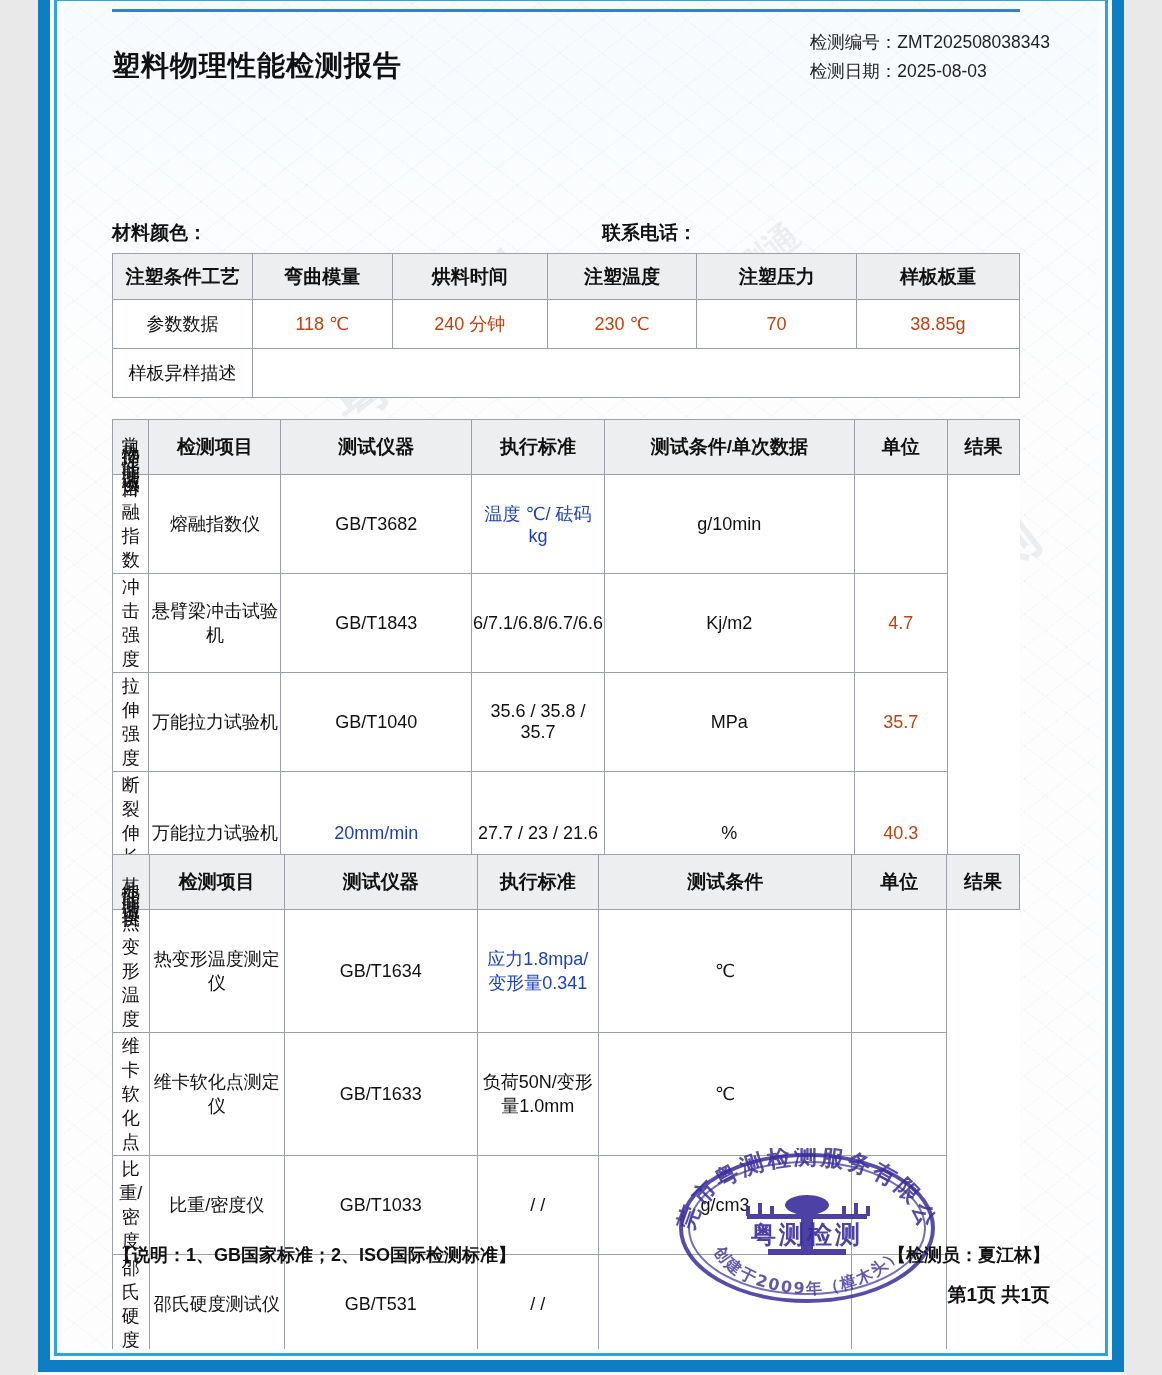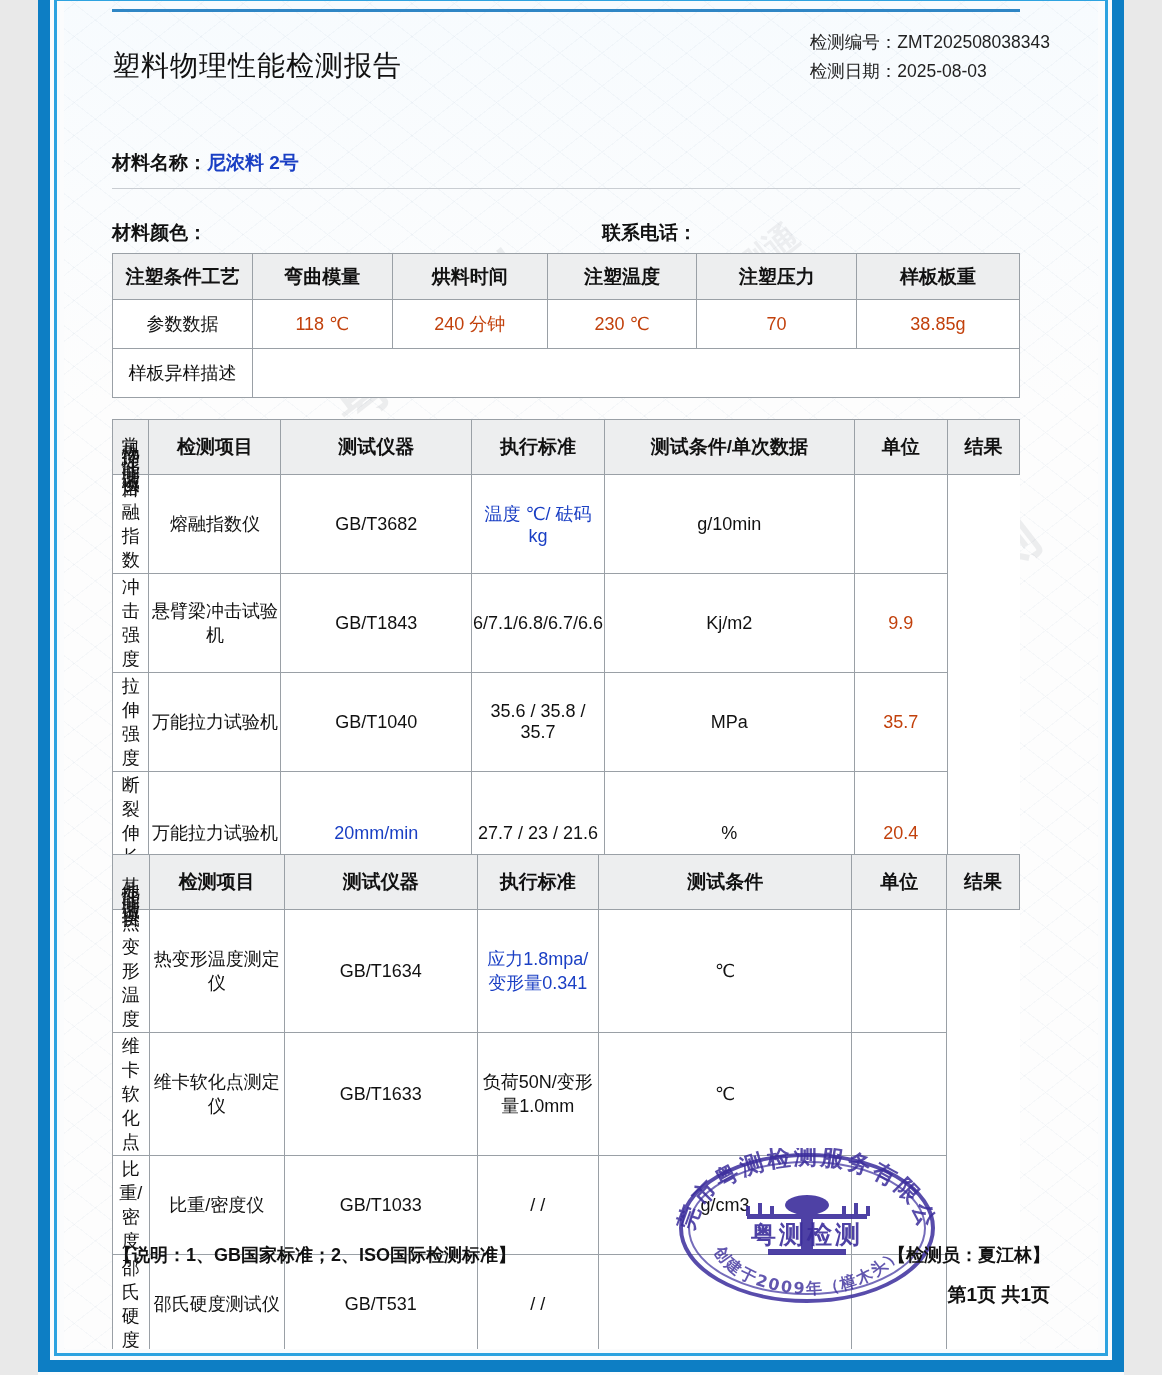--- a/index.html
+++ b/index.html
@@ -49,21 +49,21 @@
     transform:rotate(-38deg);
     white-space:nowrap;pointer-events:none;user-select:none;
     font-family:"DejaVu Sans",sans-serif;
   }
   .wm.s{font-size:34px;color:rgba(90,95,105,.085);}
 
   .topline{position:absolute;left:48px;top:9px;width:908px;height:3px;background:#2f86c5;}
 
   .title{
     position:absolute;left:48px;top:28px;
-    font-size:28px;font-weight:normal;color:#111;letter-spacing:1px;
+    font-size:28px;font-weight:bold;color:#111;letter-spacing:1px;
   }
   .meta{position:absolute;right:48px;top:28px;text-align:left;}
   .meta div{font-size:17.5px;color:#222;line-height:29px;white-space:nowrap;}
 
   .fieldrow{position:absolute;left:48px;width:908px;}
   .fieldrow .lbl{font-size:19px;font-weight:bold;color:#111;}
   .fieldrow .val{font-size:19px;font-weight:bold;color:#1a3fc4;}
   .fieldrow .hr{position:absolute;left:0;top:38px;width:908px;height:1px;background:#c9cdd2;}
   .fieldrow .r{position:absolute;left:490px;top:0;}
 
@@ -124,24 +124,20 @@
       <div class="topline"></div>
 
       <h1 class="title">塑料物理性能检测报告</h1>
 
       <div class="meta">
         <div><span>检测编号：</span><span>ZMT202508038343</span></div>
         <div><span>检测日期：</span><span>2025-08-03</span></div>
       </div>
 
 
-      <div class="fieldrow" style="top:150px;">
-        <span class="lbl">材料名称：</span><span class="val">尼浓料 2号</span>
-        <span class="hr"></span>
-      </div>
 
       <div class="fieldrow" style="top:220px;">
         <span class="lbl">材料颜色：</span><span class="val"></span>
         <span class="r"><span class="lbl">联系电话：</span><span class="val"></span></span>
         <span class="hr"></span>
       </div>
 
       <table class="grid" id="tbl-process" style="left:48px;top:253px;width:908px;">
         <tbody>
             <tr>
@@ -187,37 +183,37 @@
               <td class="blue" style="height: 56px;">温度 ℃/ 砝码 kg</td>
               <td style="height: 56px;">g/10min</td>
               <td class="red" style="height: 56px;"></td>
             </tr>
             <tr>
               <td style="height: 56px; margin-left: 21px;">冲击强度</td>
               <td style="height: 56px;">悬臂梁冲击试验机</td>
               <td style="height: 56px;">GB/T1843</td>
               <td style="height: 56px;">6/7.1/6.8/6.7/6.6</td>
               <td style="height: 56px;">Kj/m2</td>
-              <td class="red" style="height: 56px;">9.9</td>
+              <td class="red" style="height: 56px;">4.7</td>
             </tr>
             <tr>
               <td style="height: 56px;">拉伸强度</td>
               <td style="height: 56px;">万能拉力试验机</td>
               <td style="height: 56px;">GB/T1040</td>
               <td style="height: 56px;">35.6 / 35.8 / 35.7</td>
               <td style="height: 56px;">MPa</td>
               <td class="red" style="height: 56px;">35.7</td>
             </tr>
             <tr>
               <td style="height: 56px;">断裂伸长率</td>
               <td style="height: 56px;">万能拉力试验机</td>
               <td class="blue" style="height: 56px;">20mm/min</td>
               <td style="height: 56px;">27.7 / 23 / 21.6</td>
               <td style="height: 56px;">%</td>
-              <td class="red" style="height: 56px;">20.4</td>
+              <td class="red" style="height: 56px;">40.3</td>
             </tr>
             <tr>
               <td style="height: 56px;">弯曲强度</td>
               <td style="height: 56px;">万能拉力试验机</td>
               <td style="height: 56px;">GB/T9341</td>
               <td style="height: 56px;">/ /</td>
               <td style="height: 56px;">MPa</td>
               <td class="red" style="height: 56px;"></td>
             </tr>
             <tr>

